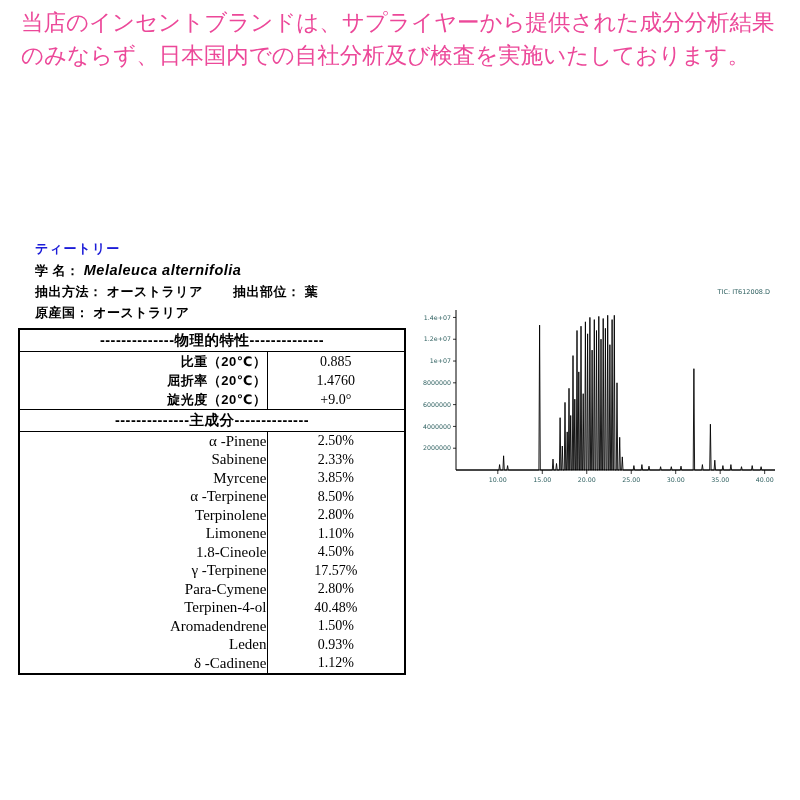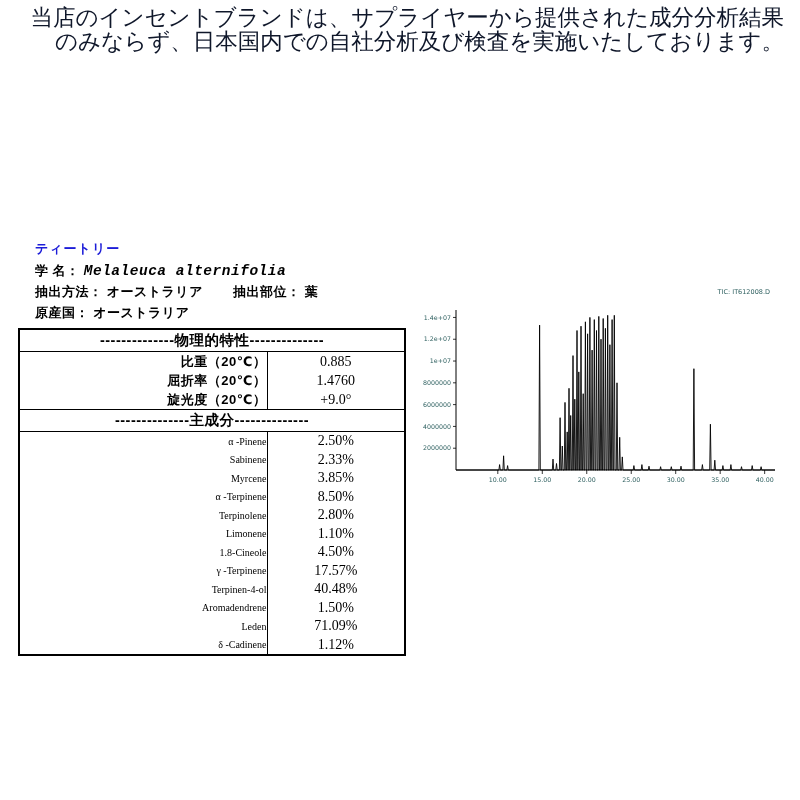--- a/index.html
+++ b/index.html
@@ -3,49 +3,49 @@
 <meta charset="utf-8">
 <style>
   html,body{margin:0;padding:0;}
   body{
     width:800px;height:800px;background:#ffffff;color:#000;
     font-family:"Liberation Sans","DejaVu Sans",sans-serif;
     position:relative;overflow:hidden;
   }
   .intro{
     position:absolute;left:21px;top:6px;width:763px;
-    font-size:22.5px;line-height:24px;color:#0f172a;text-align:right;
+    font-size:22.5px;line-height:33px;color:#ec4899;
   }
   .intro p{margin:0;}
   .doc{position:absolute;left:18px;top:240px;width:386px;}
   .doc .inner-pad{padding-left:17px;}
   .prod-name{color:#1c1cd8;font-weight:bold;font-size:13px;margin-bottom:4px;letter-spacing:1px;}
   .info-line{font-size:13px;font-weight:bold;margin-bottom:3px;letter-spacing:0.5px;white-space:nowrap;}
-  .latin{font-family:Liberation Mono, monospace;font-style:italic;font-size:14.5px;}
+  .latin{font-family:Liberation Sans, sans-serif;font-style:italic;font-size:14.5px;}
   .sp{display:inline-block;width:26px;}
   .analysis-table{
     border-collapse:collapse;width:386px;margin-top:6px;
     border:2px solid #000;table-layout:fixed;
   }
   .analysis-table col.c1{width:248px;}
   .analysis-table col.c2{width:138px;}
   .analysis-table td{padding:0;vertical-align:middle;}
   tr.hdr td{
     border-top:1.5px solid #000;border-bottom:1.5px solid #000;
     text-align:center;font-weight:bold;font-size:14.5px;height:21px;
     letter-spacing:0.5px;
     margin-top:9px;
   }
   tr.phys td{height:19px;}
   tr.comp td{height:18.5px;}
   td.lbl{border-right:1.5px solid #000;padding-left:11px;text-align:right;}
   tr.phys td.lbl{font-weight:bold;font-size:13px;letter-spacing:0.5px;}
   tr.comp td.lbl{
     font-family:"Liberation Serif","DejaVu Serif",serif;
-    font-weight:normal;font-size:10px;padding-left:14px;
+    font-weight:normal;font-size:15px;padding-left:14px;
   }
   td.val{
     text-align:center;font-family:"Liberation Serif","DejaVu Serif",serif;
     font-size:14px;
   }
   .chart{position:absolute;left:415px;top:282px;width:380px;height:205px;}
   .chart svg{display:block;}
   svg text{font-family:"DejaVu Sans","Liberation Sans",sans-serif;}
 </style>
 </head>
@@ -123,30 +123,34 @@
         </tr>
         <tr class="comp">
           <td class="lbl">1.8-Cineole</td>
           <td class="val">4.50%</td>
         </tr>
         <tr class="comp">
           <td class="lbl">γ -Terpinene</td>
           <td class="val">17.57%</td>
         </tr>
         <tr class="comp">
+          <td class="lbl">Para-Cymene</td>
+          <td class="val">2.80%</td>
+        </tr>
+        <tr class="comp">
           <td class="lbl">Terpinen-4-ol</td>
           <td class="val">40.48%</td>
         </tr>
         <tr class="comp">
           <td class="lbl">Aromadendrene</td>
           <td class="val">1.50%</td>
         </tr>
         <tr class="comp">
           <td class="lbl">Leden</td>
-          <td class="val">71.09%</td>
+          <td class="val">0.93%</td>
         </tr>
         <tr class="comp">
           <td class="lbl">δ -Cadinene</td>
           <td class="val">1.12%</td>
         </tr>
       </tbody>
   </table>
 </div>
 
 <div class="chart">

